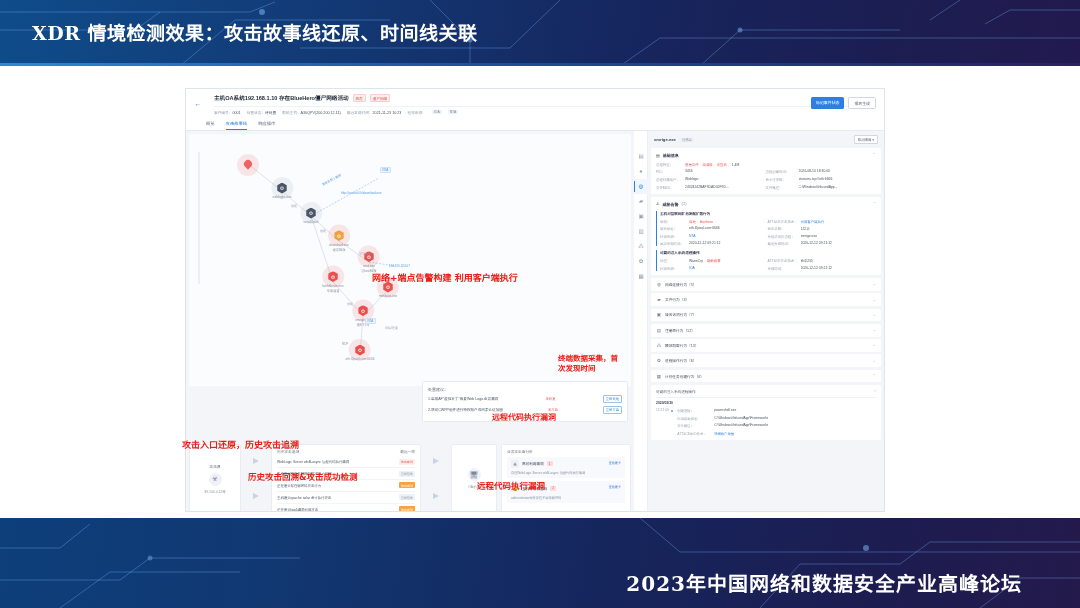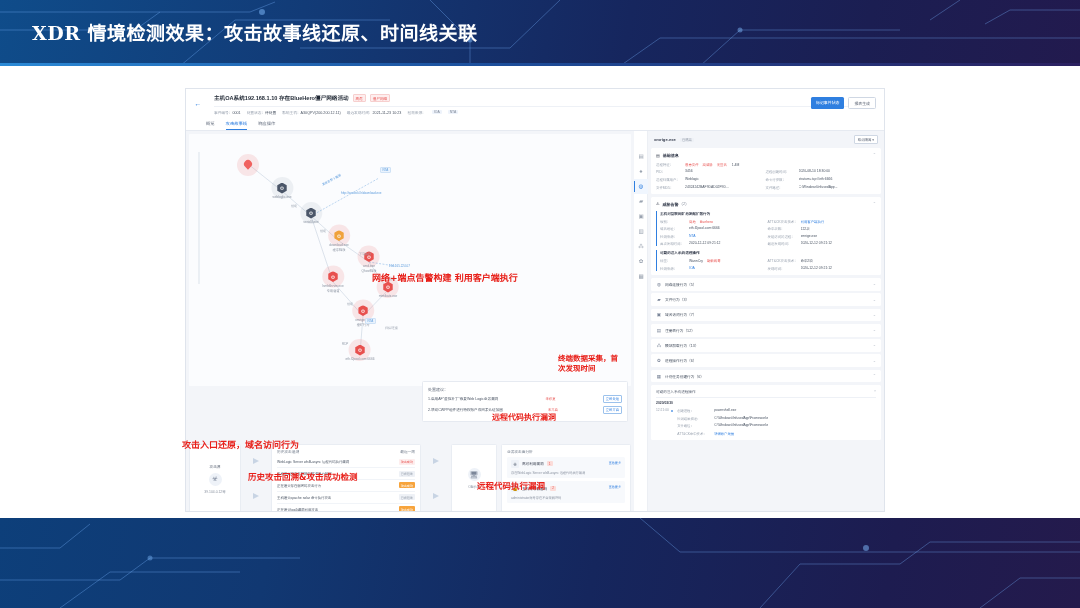--- a/index.html
+++ b/index.html
@@ -639,29 +639,30 @@
             </div>
           </div>
         </div>
       </div>
     </div>
   </div>
 
   <div class="anno" style="left:372px;top:205px;font-size:9px">网络+端点告警构建 利用客户端执行</div>
   <div class="anno" style="left:558px;top:288px;font-size:7.5px;width:66px;line-height:1.35">终端数据采集，首次发现时间</div>
   <div class="anno" style="left:492px;top:345px;font-size:8px">远程代码执行漏洞</div>
-  <div class="anno" style="left:182px;top:372px;font-size:9px">攻击入口还原，域名访问行为</div>
+  <div class="anno" style="left:182px;top:372px;font-size:9px">攻击入口还原，历史攻击追溯</div>
   <div class="anno" style="left:248px;top:404px;font-size:8.5px">历史攻击回溯&amp;攻击成功检测</div>
   <div class="anno" style="left:477px;top:413px;font-size:8.5px">远程代码执行漏洞</div>
 </div>
 
 <div class="slide-footer">
   <svg class="hdr-deco" width="1080" height="90" style="top:0">
     <polyline points="0,30 60,30 90,6"></polyline>
     <polyline points="0,62 120,62 150,40 300,40"></polyline>
     <polyline points="60,90 110,54 240,54"></polyline>
     <polyline points="760,90 800,46 900,46 930,24 1080,24"></polyline>
     <polyline points="640,0 680,34 1080,34"></polyline>
     <polyline points="980,90 1020,60 1080,60"></polyline>
     <circle cx="866" cy="30" r="3" fill="rgba(130,190,255,.5)" stroke="none"></circle>
     <circle cx="150" cy="40" r="2.5" fill="rgba(130,190,255,.4)" stroke="none"></circle>
   </svg>
+  <div class="footer-title">2023年中国网络和数据安全产业高峰论坛</div>
 </div>
 
 </body></html>

